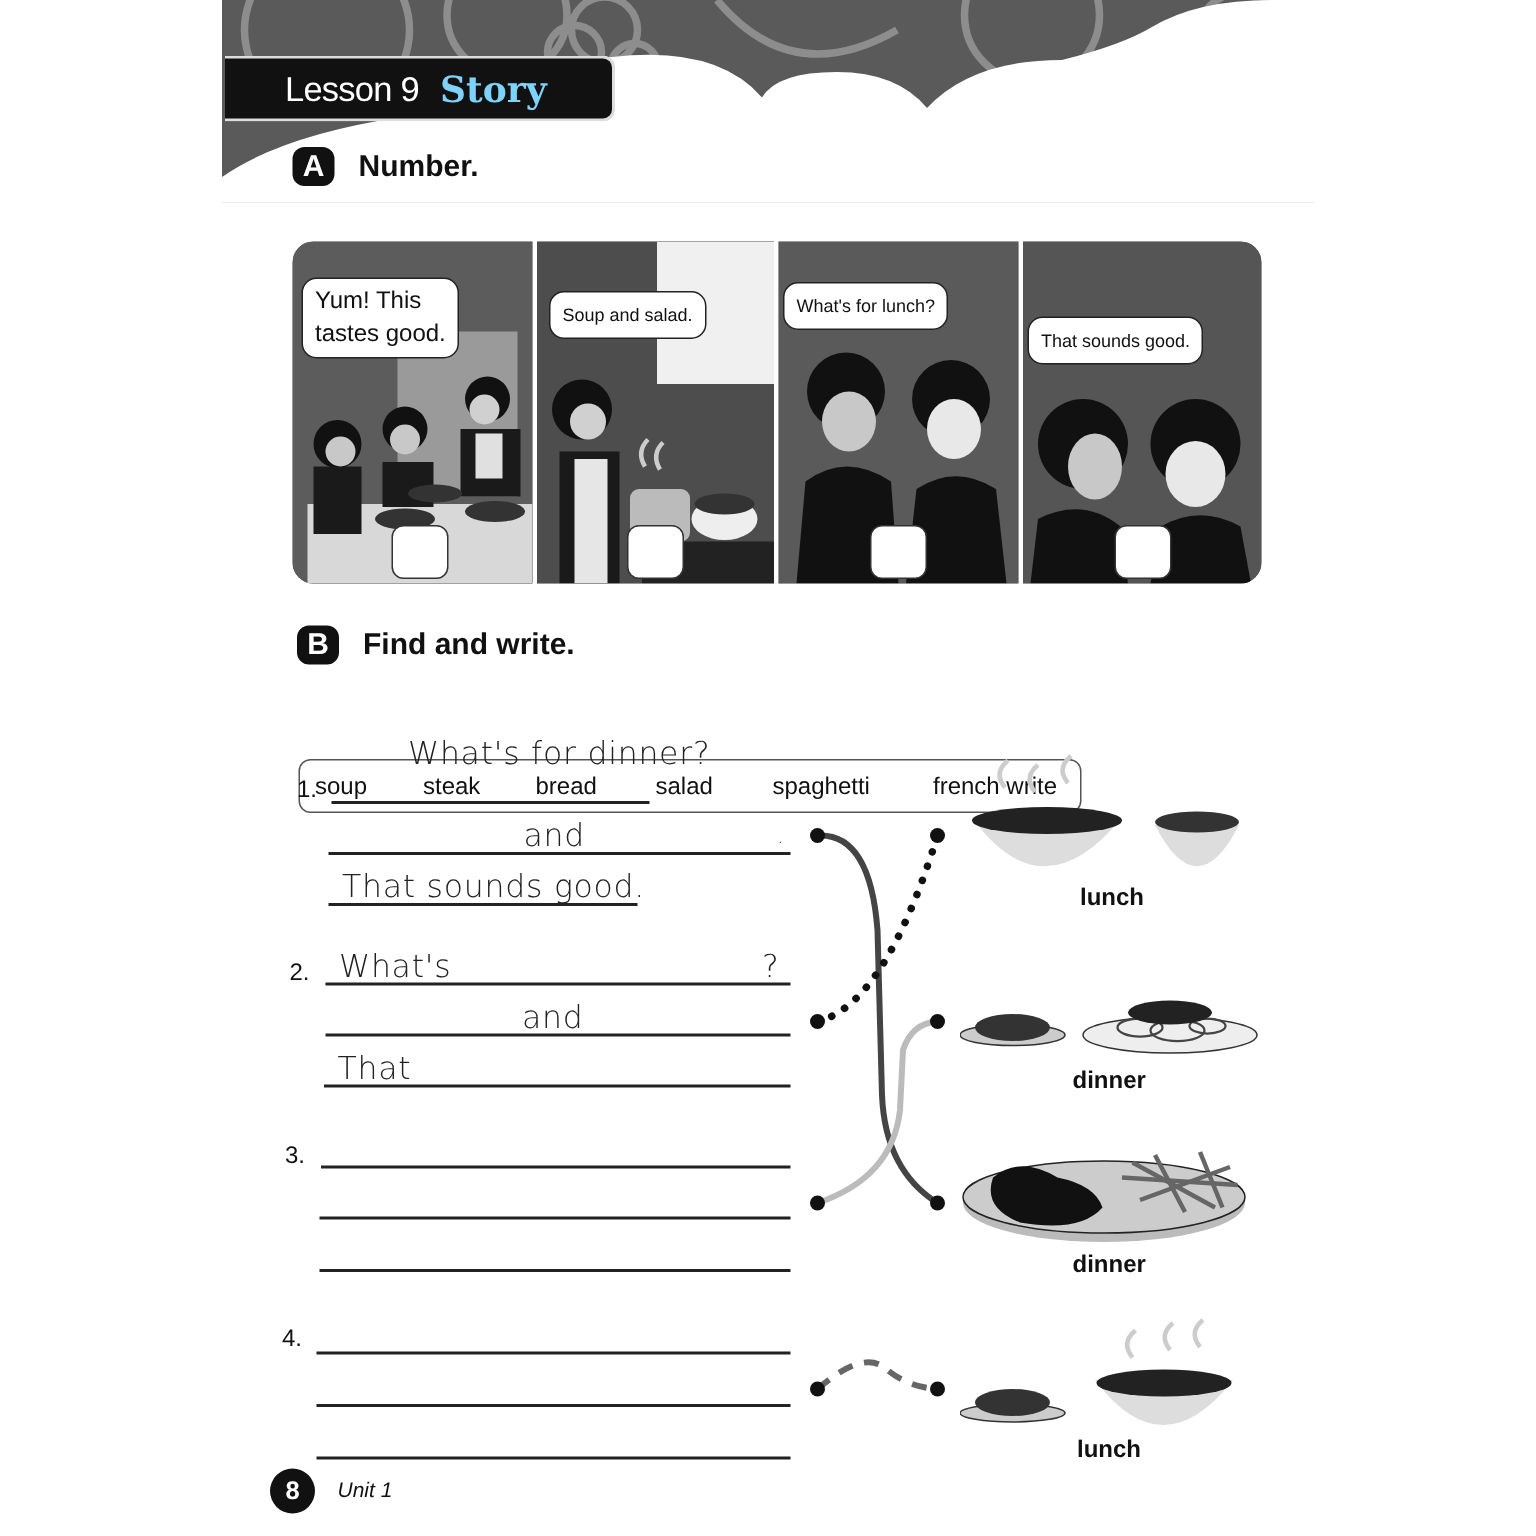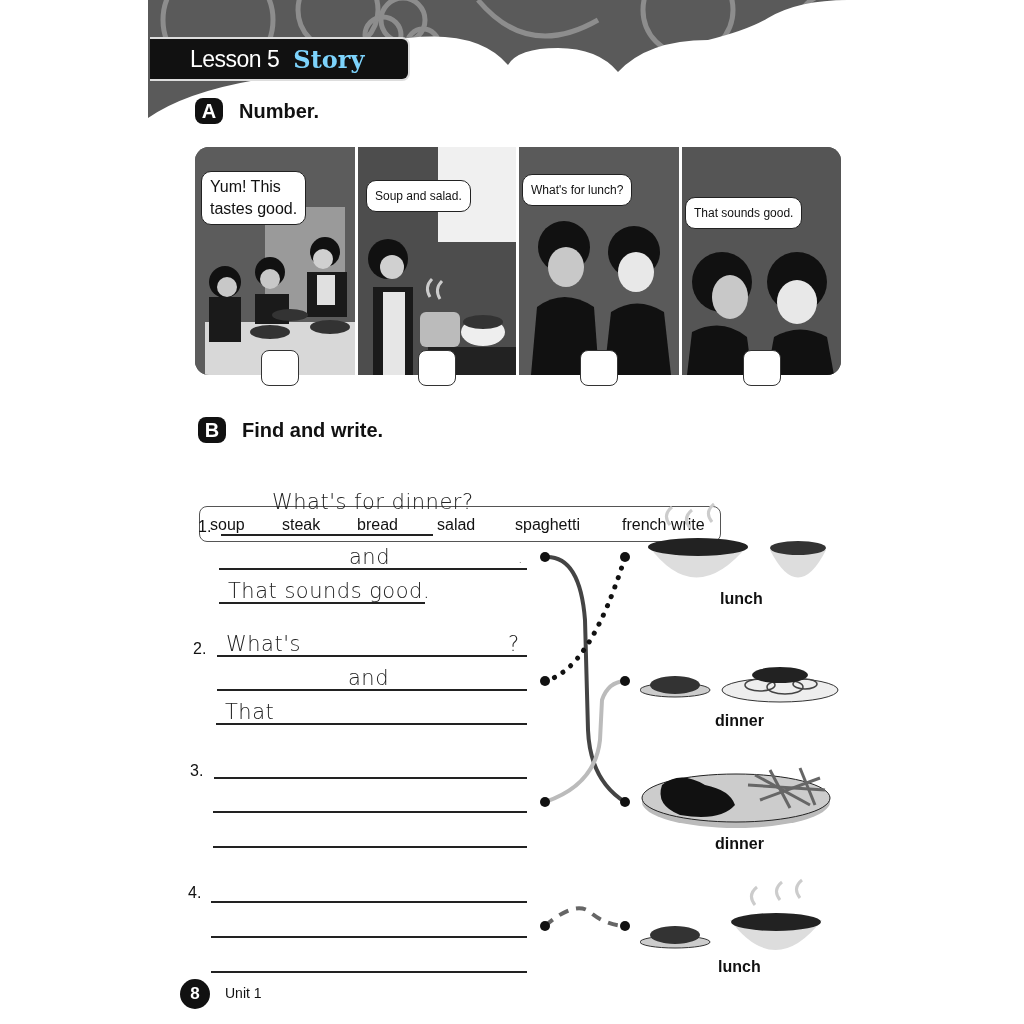--- a/index.html
+++ b/index.html
@@ -6,33 +6,33 @@
   body { width:1024px; height:1024px; background:#ffffff; position:relative; overflow:hidden; font-family:"Liberation Sans", sans-serif; color:#111; }
   .page { position:absolute; left:148px; top:0; width:728px; height:1024px; background:#fff; }
   .header-bg { position:absolute; left:148px; top:0; width:728px; height:135px; overflow:hidden; }
   .header-bg svg { display:block; }
   .lesson-tab { position:absolute; left:150px; top:37px; width:258px; height:40px; background:#111; border-radius:0 8px 8px 0; border:2px solid #ddd; border-left:none; display:flex; align-items:center; }
   .lesson-tab .lesson-num { color:#fff; font-size:23px; margin-left:40px; letter-spacing:-0.5px; }
   .lesson-tab .lesson-name { color:#7dd3fc; font-size:24px; font-weight:bold; margin-left:14px; font-family:"DejaVu Serif", serif; }
   .section-head { position:absolute; display:flex; align-items:center; }
   .section-badge { width:28px; height:26px; background:#111; color:#fff; border-radius:8px; font-weight:bold; font-size:20px; display:flex; align-items:center; justify-content:center; }
   .section-title { font-weight:bold; font-size:20px; margin-left:16px; }
-  .comic { position:absolute; left:195px; top:147px; width:672px; height:228px; }
+  .comic { position:absolute; left:195px; top:161px; width:672px; height:228px; }
   .panel { position:absolute; top:0; height:228px; background:#4a4a4a; overflow:hidden; }
   .panel svg { position:absolute; left:0; top:0; }
   .bubble { position:absolute; background:#fff; border:1.5px solid #222; border-radius:10px; font-size:12px; line-height:22px; padding:4px 8px; color:#111; z-index:3; white-space:nowrap; }
   .num-box { position:absolute; top:350px; width:36px; height:34px; background:#fff; border:1.5px solid #333; border-radius:8px; z-index:5; }
   .word-bank { position:absolute; left:199px; top:460px; width:520px; height:34px; border:1.5px solid #555; border-radius:8px; display:flex; align-items:center;margin-top:46px; }
   .word-bank span { font-size:16px; position:absolute; top:9px; }
   .q-num { position:absolute; font-size:16px; }
   .line { position:absolute; height:1.5px; background:#222; }
   .hw { position:absolute; font-family:"DejaVu Sans", sans-serif; font-size:21px; font-weight:200; color:#222; letter-spacing:0.5px; }
   .food-label { position:absolute; font-weight:bold; font-size:16px; }
   .footer-badge { position:absolute; left:180px; top:979px; width:30px; height:30px; border-radius:50%; background:#111; color:#fff; font-weight:bold; font-size:17px; display:flex; align-items:center; justify-content:center; }
-  .footer-unit { position:absolute; left:225px; top:985px; font-size:14px; }
+  .footer-unit { position:absolute; left:225px; top:985px; font-size:14px;font-style:italic; }
   .match-svg { position:absolute; left:530px; top:540px; }
 </style>
 </head>
 <body>
 
 <div class="page"></div>
 
 <div class="header-bg">
   <svg width="728" height="135" viewBox="0 0 728 135">
     <rect x="0" y="0" width="728" height="135" fill="#5a5a5a"></rect>
@@ -44,21 +44,21 @@
       <circle cx="275" cy="45" r="16"></circle>
       <path d="M330 0 Q 380 60 450 20"></path>
       <circle cx="540" cy="10" r="45"></circle>
       <circle cx="680" cy="25" r="30"></circle>
     </g>
     <path d="M0 135 L0 118 Q 40 90 120 78 Q 160 76 170 80 Q 200 40 260 38 Q 330 30 360 65 Q 370 48 410 48 Q 450 48 470 72 Q 500 40 560 40 Q 600 30 620 18 Q 650 0 700 0 L728 0 L728 135 Z" fill="#ffffff"></path>
   </svg>
 </div>
 
 <div class="lesson-tab">
-  <span class="lesson-num">Lesson 5</span>
+  <span class="lesson-num">Lesson 9</span>
   <span class="lesson-name">Story</span>
 </div>
 
 <div class="section-head" style="left:195px; top:98px;">
   <span class="section-badge">A</span>
   <span class="section-title">Number.</span>
 </div>
 
 <div class="comic">
 

